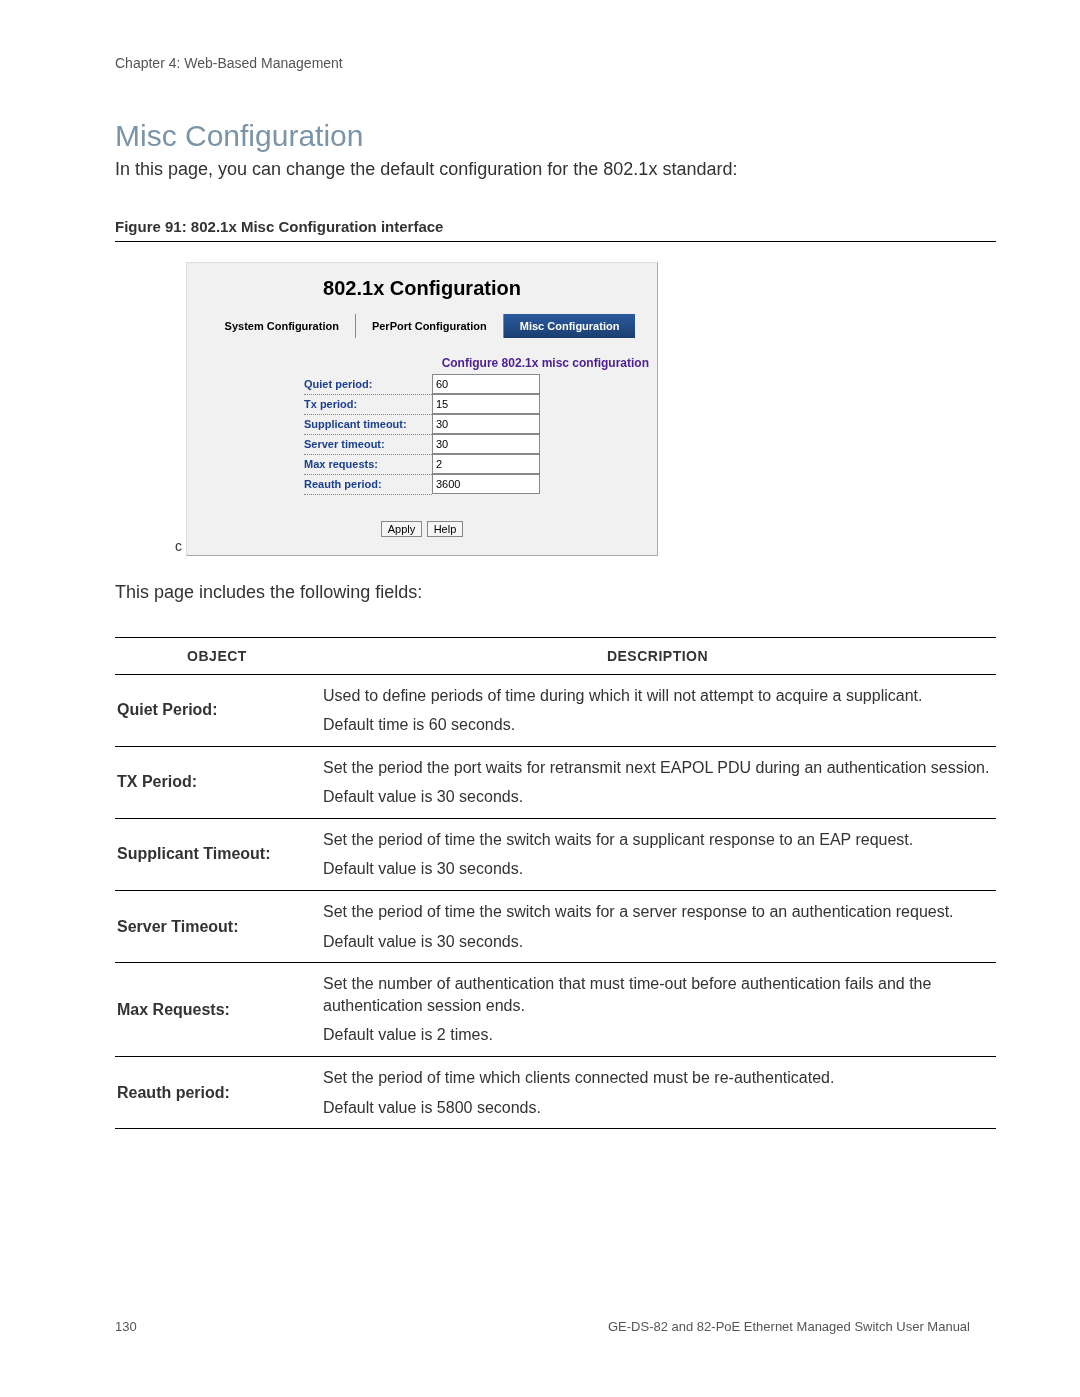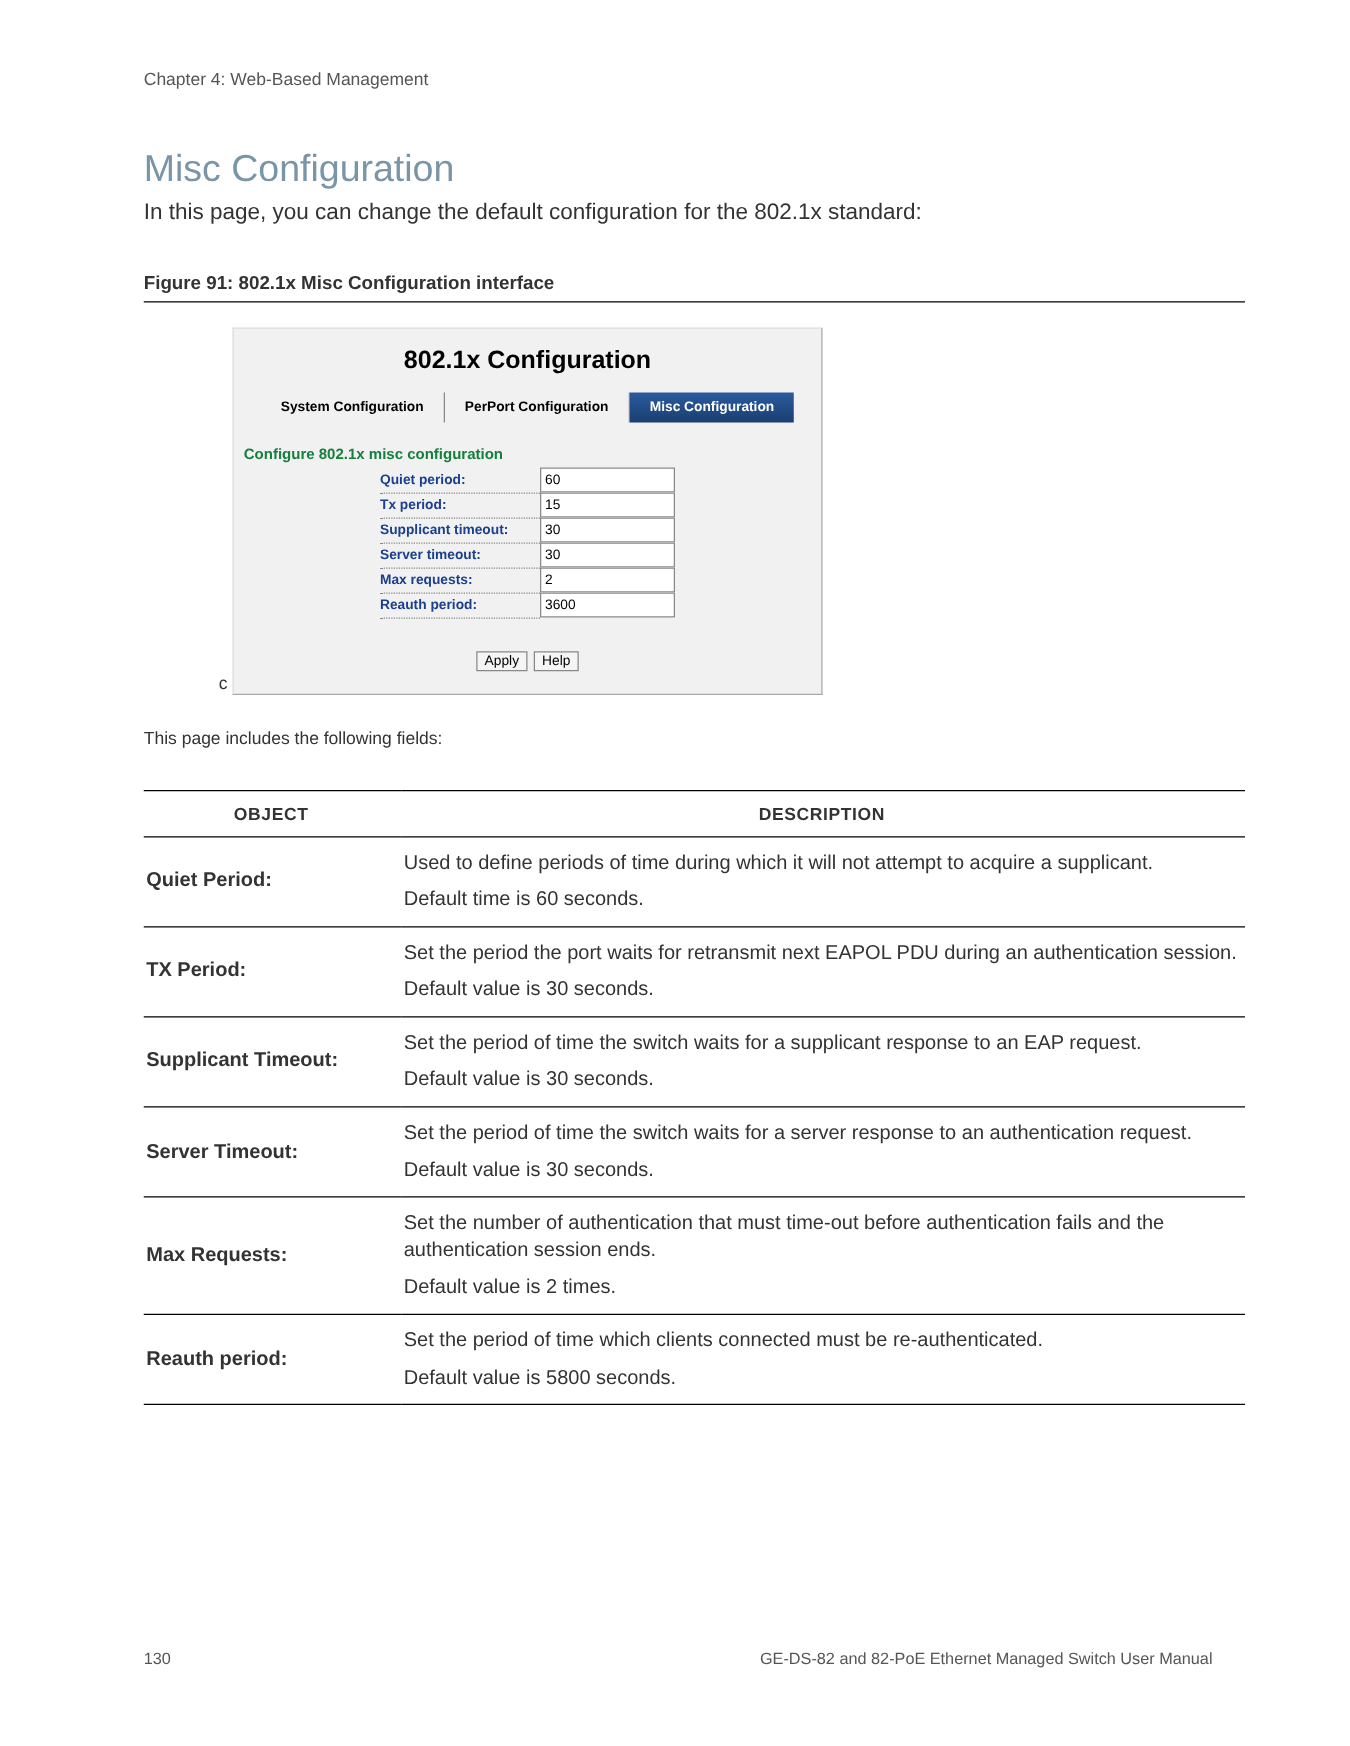--- a/index.html
+++ b/index.html
@@ -92,25 +92,25 @@
   }
   .tab.active {
     color: #fff;
     background: linear-gradient(#2a5a9e, #1a3f70);
     border-right: none;
   }
   .tab:last-child.inactive {
     border-right: none;
   }
   .config-subtitle {
-    text-align: left;
+    text-align: right;
     font-family: Arial, sans-serif;
     font-size: 12px;
     font-weight: bold;
-    color: #15803d;
+    color: #4c1d95;
     margin-bottom: 4px;
   }
   .form-table {
     margin: 0 auto 10px auto;
     border-collapse: collapse;
     width: 236px;
   }
   .form-table td {
     padding: 0;
     vertical-align: middle;
@@ -143,21 +143,21 @@
   .form-buttons button {
     font-family: Arial, sans-serif;
     font-size: 11px;
     padding: 1px 6px;
     border: 1px solid #888;
     background: #f5f5f5;
     cursor: pointer;
     margin-top: 16px;
   }
   .fields-intro {
-    font-size: 14px;
+    font-size: 18px;
     color: #333;
     margin-bottom: 34px;
   }
   .fields-table {
     width: 100%;
     border-collapse: collapse;
     font-size: 16px;
     border-top: 1px solid #000;
   }
   .fields-table th {

